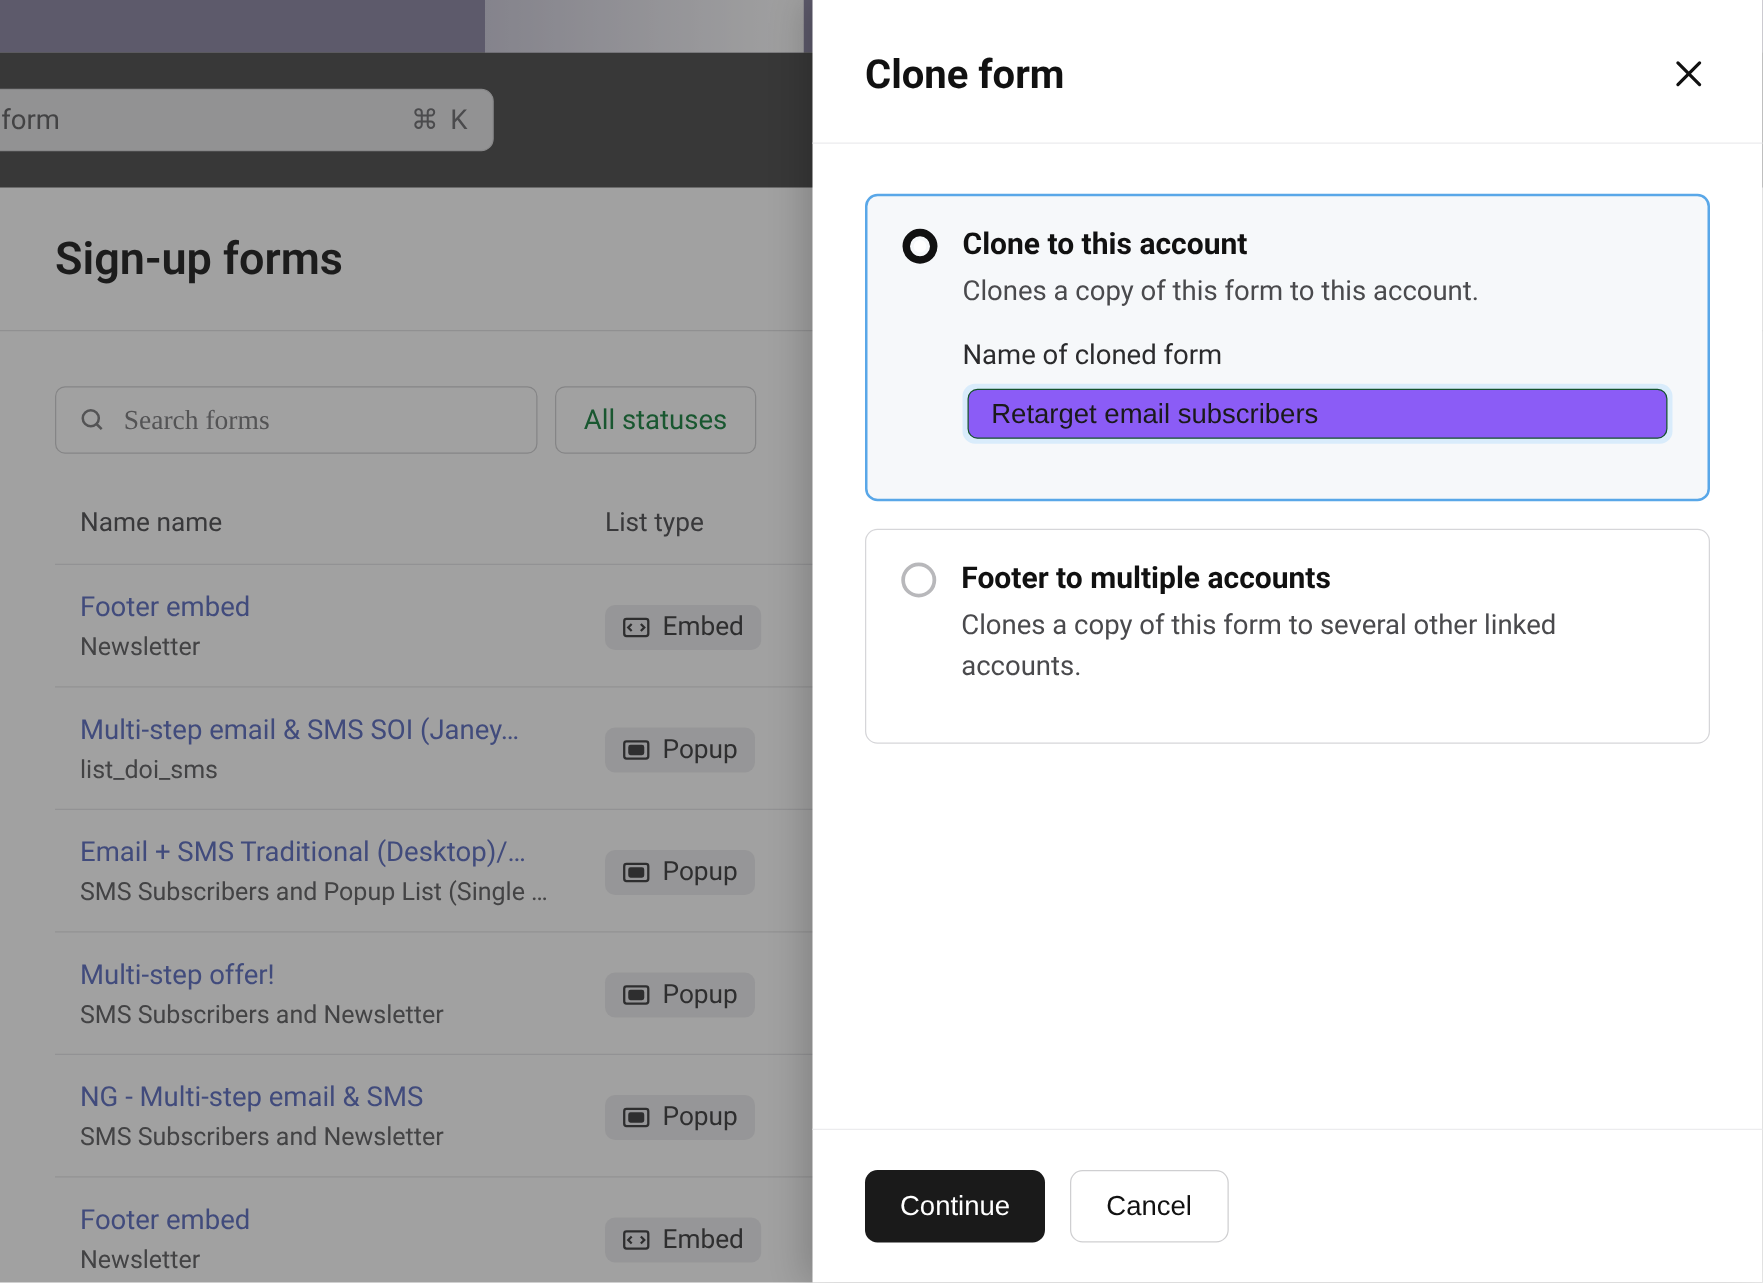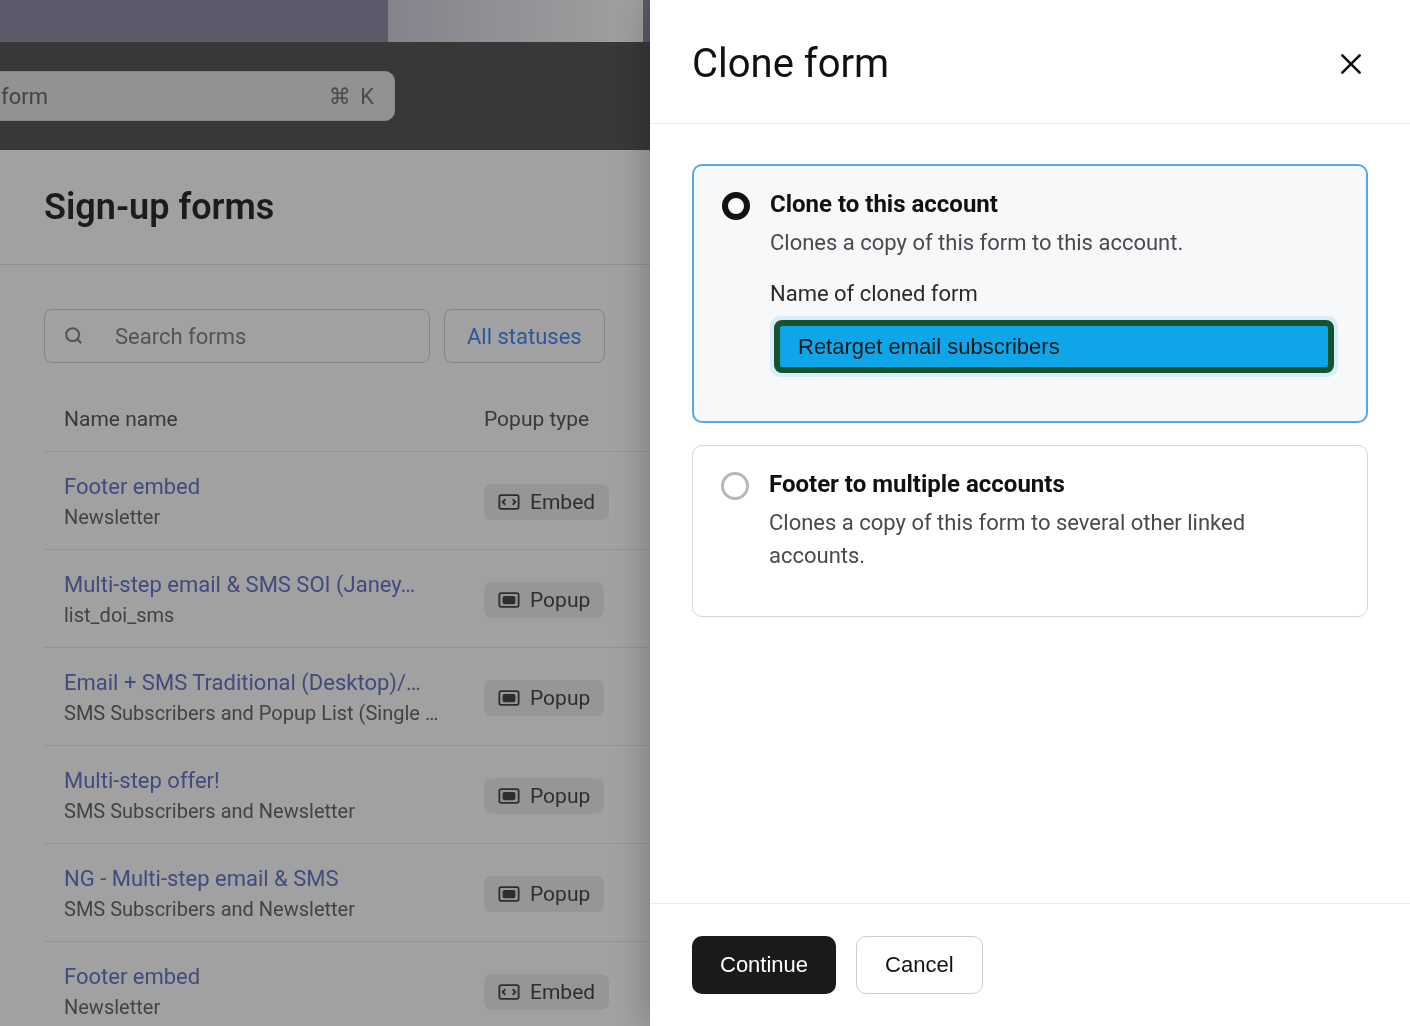--- a/index.html
+++ b/index.html
@@ -12,60 +12,60 @@
   .bg-searchbar-row { height: 108px; background: #4a4a4a; display:flex; align-items:center; padding-left:0; }
   .bg-search-pill { margin-left:-30px; width:425px; height:50px; background:#e5e5e7; border:1px solid #d4d4d6; border-radius:10px; display:flex; align-items:center; padding:0 18px 0 30px; color:#5d5d60; font-size:22px; }
   .bg-search-pill .ph { flex:1; }
   .bg-search-pill .kbd { color:#6b6b6f; letter-spacing:2px; }
 
   .bg-content { padding: 36px 0 0 44px; }
   .bg-title { font-size:36px; font-weight:600; color:#1a1a1a; }
   .bg-hr  { border:none; border-top:1px solid #e2e2e4; margin-top:36px; margin-left:-44px; }
 
   .bg-filters { display:flex; gap:14px; margin-top:44px; }
-  .bg-searchforms { width:386px; height:54px; border:1px solid #cfcfd1; border-radius:8px; display:flex; align-items:center; padding:0 18px; gap:30px; color:#7a7a7d; font-size:22px; }
+  .bg-searchforms { width:386px; height:54px; border:1px solid #cfcfd1; border-radius:8px; display:flex; align-items:center; padding:0 18px; gap:14px; color:#7a7a7d; font-size:22px;font-family:Liberation Serif, serif; }
   .bg-searchforms svg { width:22px; height:22px; flex-shrink:0; }
-  .bg-statusbtn { height:54px; border:1px solid #cfcfd1; border-radius:8px; padding:0 22px; display:flex; align-items:center; color:#3b82f6; font-size:22px; }
+  .bg-statusbtn { height:54px; border:1px solid #cfcfd1; border-radius:8px; padding:0 22px; display:flex; align-items:center; color:#15803d; font-size:22px; }
 
   .bg-table { margin-top:44px; padding-right:20px; }
   .bg-th-row { display:flex; color:#4d4d50; font-size:21px; padding:0 20px 20px 20px; }
   .bg-th-name { width:420px; }
   .bg-th-type { }
   .bg-row { border-top:1px solid #e6e6e8; padding:22px 20px 20px 20px; display:flex; align-items:center; }
   .bg-row-left { width:420px; }
   .bg-row-name { color:#5b6cc0; font-size:22px; white-space:nowrap; overflow:hidden; text-overflow:ellipsis; max-width:380px; }
   .bg-row-sub  { color:#5d5d60; font-size:20px; margin-top:6px; white-space:nowrap; overflow:hidden; text-overflow:ellipsis; max-width:380px; }
   .bg-badge { display:inline-flex; align-items:center; gap:10px; background:#ededef; border-radius:8px; padding:6px 14px; color:#3a3a3c; font-size:21px; }
   .bg-badge svg { width:22px; height:18px; }
 
   
   .scrim { position:absolute; inset:0; background:rgba(30,30,32,0.42); }
 
   
   .panel { position:absolute; top:0; right:0; bottom:0; width:760px; background:#fff; display:flex; flex-direction:column; box-shadow:-6px 0 28px rgba(0,0,0,0.2); }
   .panel-head { padding:40px 42px 36px 42px; display:flex; align-items:center; justify-content:space-between; border-bottom:1px solid #ececee; }
-  .panel-title { font-size:40px; font-weight:400; color:#111; }
+  .panel-title { font-size:32px; font-weight:700; color:#111; }
   .close-btn { width:34px; height:34px; display:flex; align-items:center; justify-content:center; background:none; border:none; cursor:pointer; color:#111; }
   .close-btn svg { width:26px; height:26px; }
 
   .panel-body { padding:40px 42px; flex:1; overflow:auto; }
 
   .opt-card { border:1px solid #d6d6d9; border-radius:10px; padding:24px 28px 44px 28px; margin-bottom:22px; }
   .opt-card.selected { border:2px solid #59a7e8; background:#f6f8fa; }
   .opt-row { display:flex; gap:20px; }
   .radio { width:28px; height:28px; border-radius:50%; border:3px solid #b8b8bb; flex-shrink:0; margin-top:2px; display:flex; align-items:center; justify-content:center; }
   .radio.checked { border:6px solid #111; }
   .radio.checked::after { content:""; width:10px; height:10px; border-radius:50%; background:#fff; }
   .opt-texts { flex:1; }
   .opt-title { font-size:24px; font-weight:700; color:#111; }
   .opt-desc  { font-size:22px; color:#4a4a4d; margin-top:8px; line-height:1.5; }
 
   .field-label { font-size:22px; color:#2b2b2d; margin-top:22px; }
   .field-wrap { margin-top:10px; padding:4px; border-radius:10px; background:#d9ecfb; }
-  .field-input { width:100%; height:53px; border:6px solid #14532d; border-radius:8px; padding:0 18px; font-size:22px; color:#1a1a1a; outline:none; background:#0ea5e9; }
+  .field-input { width:100%; height:40px; border:1px solid #14532d; border-radius:8px; padding:0 18px; font-size:22px; color:#1a1a1a; outline:none; background:#8b5cf6; }
 
   .panel-foot { border-top:1px solid #ececee; padding:32px 42px; display:flex; gap:20px; }
   .btn { height:58px; border-radius:10px; font-size:22px; font-weight:500; padding:11px 28px; cursor:pointer; display:inline-flex; align-items:center; }
   .btn-primary { background:#1a1a1a; color:#fff; border:none; }
   .btn-secondary { background:#fff; color:#111; border:1px solid #cfcfd1; }
 </style>
 </head>
 <body>
 
 <div class="bg">
@@ -92,21 +92,21 @@
         <span>Search forms</span>
       </div>
       <div class="bg-statusbtn">
         <span>All statuses</span>
       </div>
     </div>
 
     <div class="bg-table">
       <div class="bg-th-row">
         <div class="bg-th-name">Name name</div>
-        <div class="bg-th-type">Popup type</div>
+        <div class="bg-th-type">List type</div>
       </div>
 
       <div class="bg-row">
         <div class="bg-row-left">
           <div class="bg-row-name">Footer embed</div>
           <div class="bg-row-sub">Newsletter</div>
         </div>
         <div class="bg-badge">
           <svg viewBox="0 0 24 18" fill="none" stroke="#3a3a3c" stroke-width="2">
               <rect x="1.5" y="1.5" width="21" height="15" rx="2"></rect>

